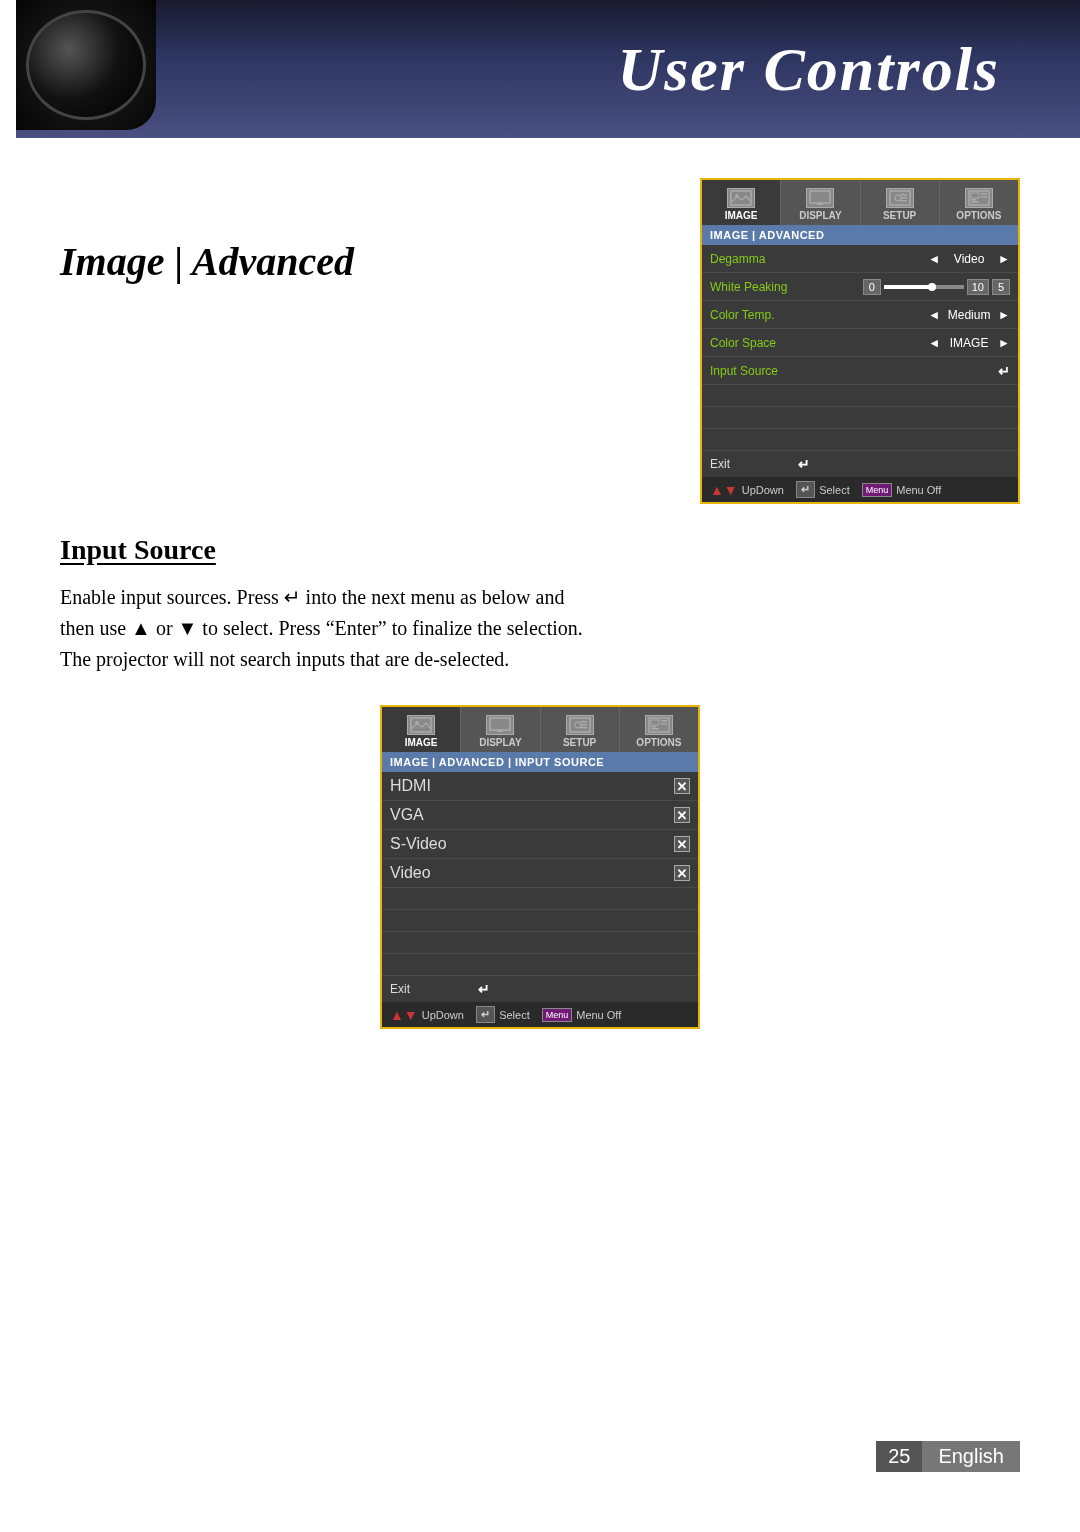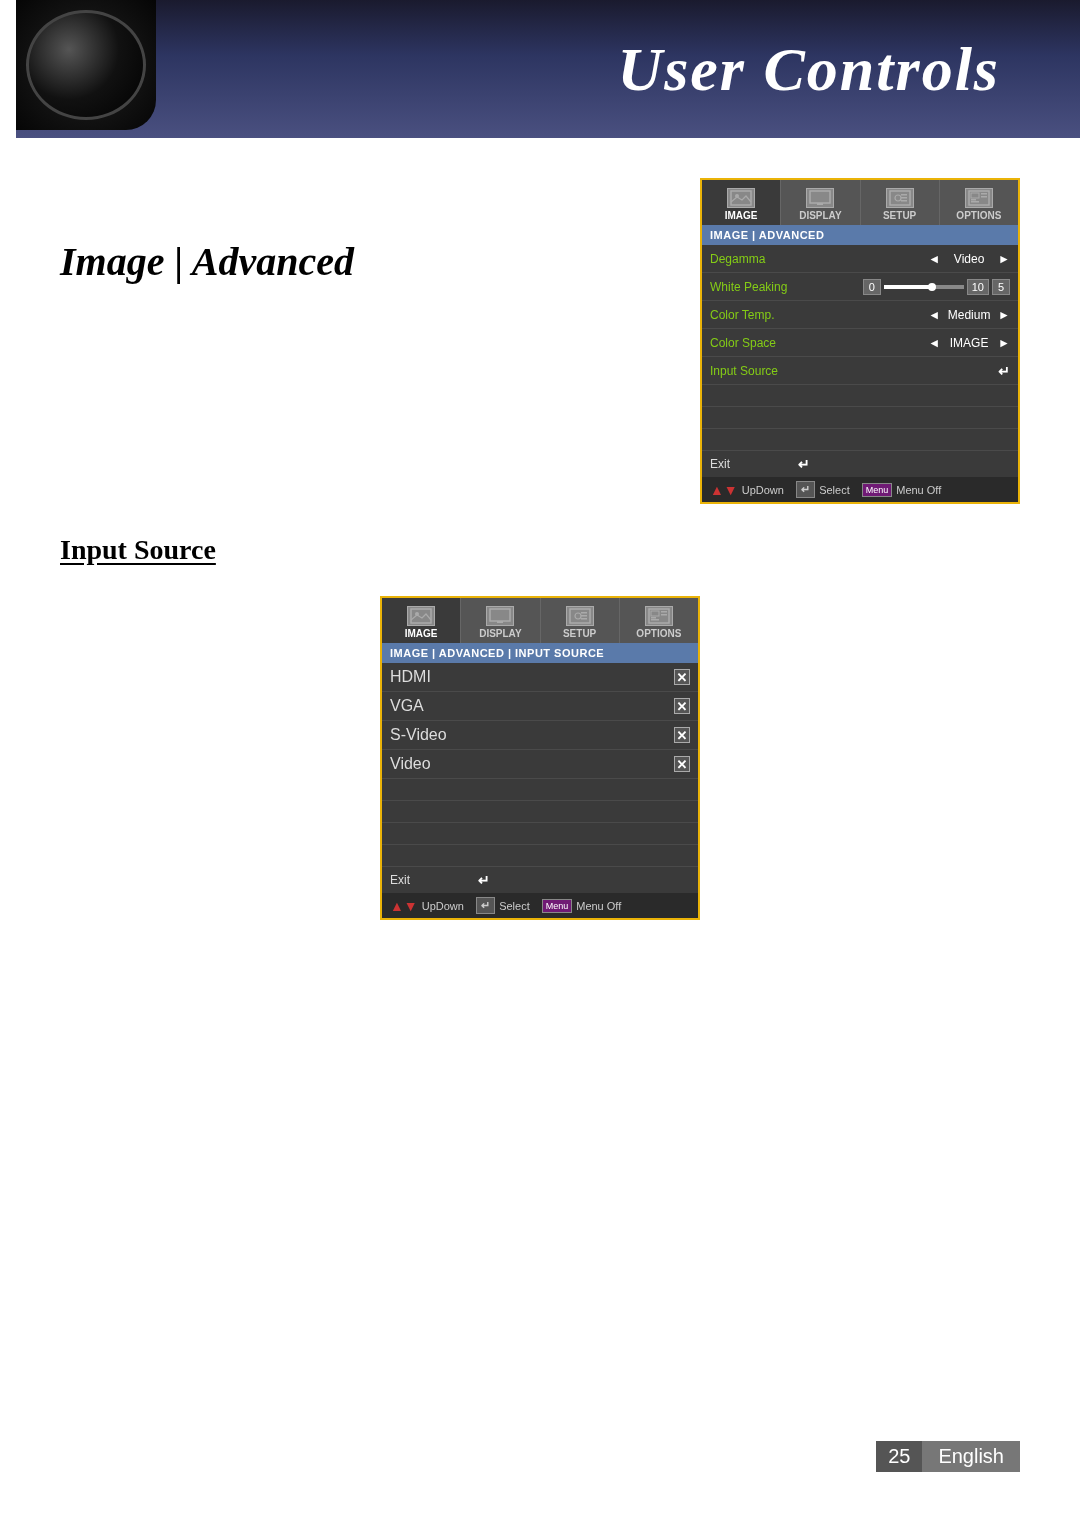--- a/index.html
+++ b/index.html
@@ -446,20 +446,25 @@
           <span class="osd-menu-icon-box">Menu</span>
           <span>Menu Off</span>
         </div>
       </div>
     </div>
   </div>
 </div>
 
 <div class="input-source-section">
   <h3 class="input-source-heading">Input Source</h3>
+  <p class="input-source-desc">
+    <span>Enable input sources. Press ↵ into the next menu as below and</span><br>
+    <span>then use ▲ or ▼ to select. Press “Enter” to finalize the selection.</span><br>
+    <span>The projector will not search inputs that are de-selected.</span>
+  </p>
 </div>
 
 <div class="second-osd-section">
   <div class="osd-menu" style="min-width:320px;">
 
     <div class="osd-tabs">
       <div class="osd-tab active">
         <div class="osd-tab-icon">
           <svg width="22" height="16" viewBox="0 0 22 16">
               <rect x="1" y="1" width="20" height="14" fill="none" stroke="#aaa" stroke-width="1.5"></rect>

